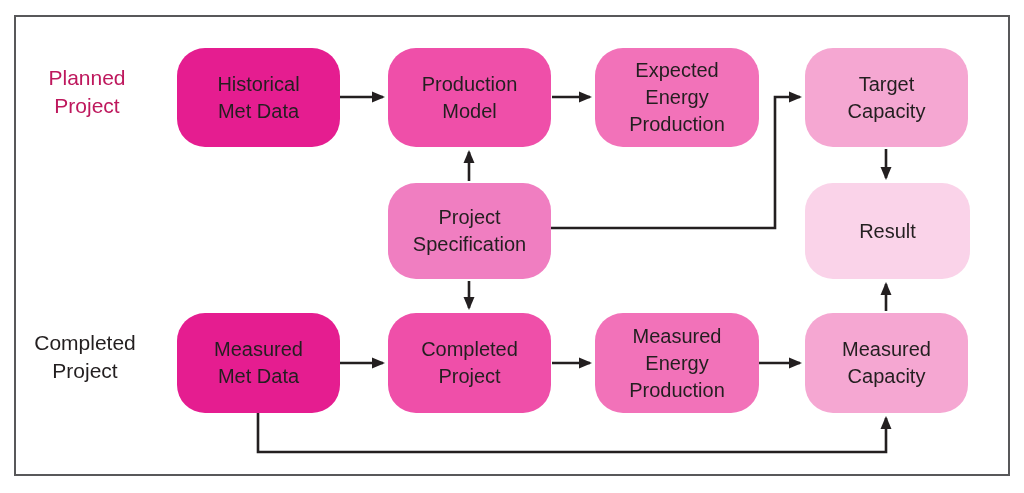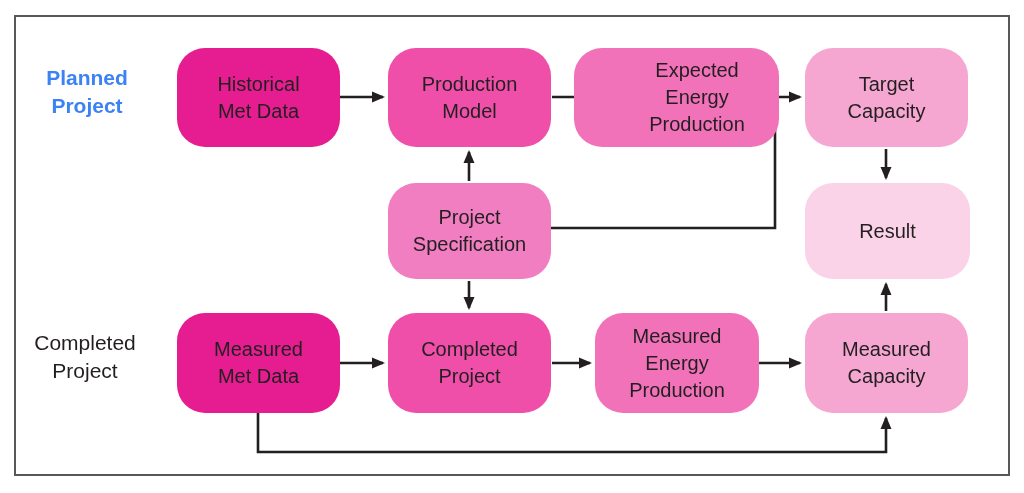--- a/index.html
+++ b/index.html
@@ -19,21 +19,21 @@
   .node-label{
     white-space:pre-line;font-size:20px;line-height:1.35;color:#231F20;font-weight:400;
   }
   .rowlabel{
     position:absolute;width:130px;text-align:center;white-space:pre-line;
     font-size:21px;line-height:1.33;color:#231F20;
   }
   
   .n0{left:177px;top:48px;width:163px;height:99px;}
   .n1{left:388px;top:48px;width:163px;height:99px;}
-  .n2{left:574px;top:48px;width:164px;height:99px;padding-left:41px;}
+  .n2{left:595px;top:48px;width:164px;height:99px;}
   .n3{left:805px;top:48px;width:163px;height:99px;}
   .n4{left:388px;top:183px;width:163px;height:96px;}
   .n5{left:805px;top:183px;width:165px;height:96px;}
   .n6{left:177px;top:313px;width:163px;height:100px;}
   .n7{left:388px;top:313px;width:163px;height:100px;}
   .n8{left:595px;top:313px;width:164px;height:100px;}
   .n9{left:805px;top:313px;width:163px;height:100px;}
   .rl0{left:22px;top:64px;}
   .rl1{left:20px;top:329px;}
 </style>
@@ -58,21 +58,21 @@
       <path d="M886 149 V178" marker-end="url(#ah)"></path>
       <path d="M469 281 V308" marker-end="url(#ah)"></path>
       <path d="M340 363 H383" marker-end="url(#ah)"></path>
       <path d="M552 363 H590" marker-end="url(#ah)"></path>
       <path d="M759 363 H800" marker-end="url(#ah)"></path>
       <path d="M886 311 V284" marker-end="url(#ah)"></path>
       <path d="M258 413 V452 H886 V418" marker-end="url(#ah)"></path>
     </g>
   </svg>
 
-  <div class="rowlabel rl0" style="color: #3b82f6; font-weight: bold;">Planned
+  <div class="rowlabel rl0" style="color: #be185d;">Planned
 Project</div>
   <div class="rowlabel rl1" style="color: rgb(35, 31, 32);">Completed
 Project</div>
 
   <div class="node n0" style="background: rgb(229, 29, 144); justify-content: center;">
     <span class="node-label" style="color: rgb(35, 31, 32);">Historical
 Met Data</span>
   </div>
   <div class="node n1" style="background: rgb(239, 79, 169);">
     <span class="node-label" style="color: rgb(35, 31, 32);">Production

